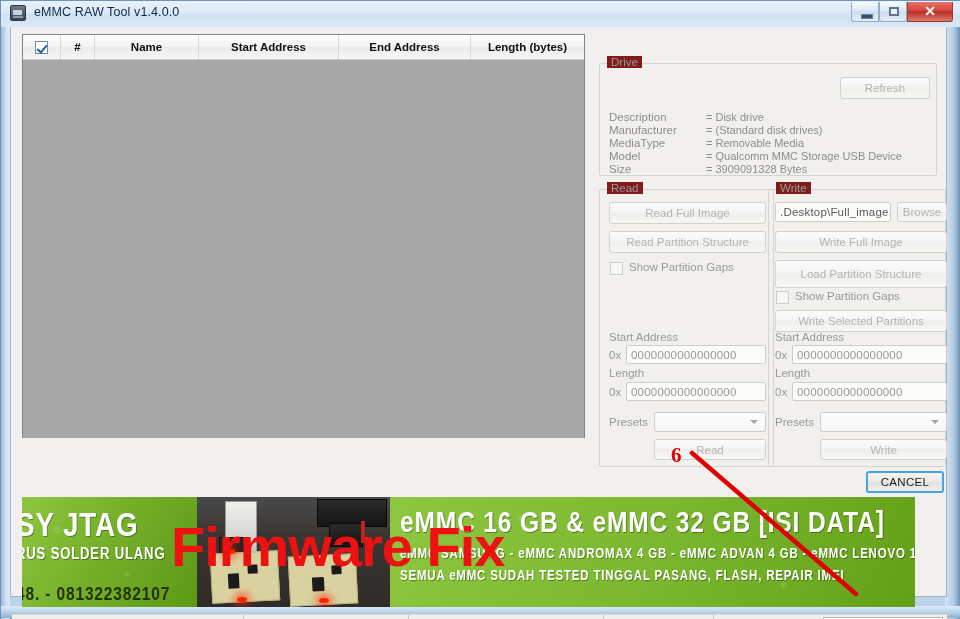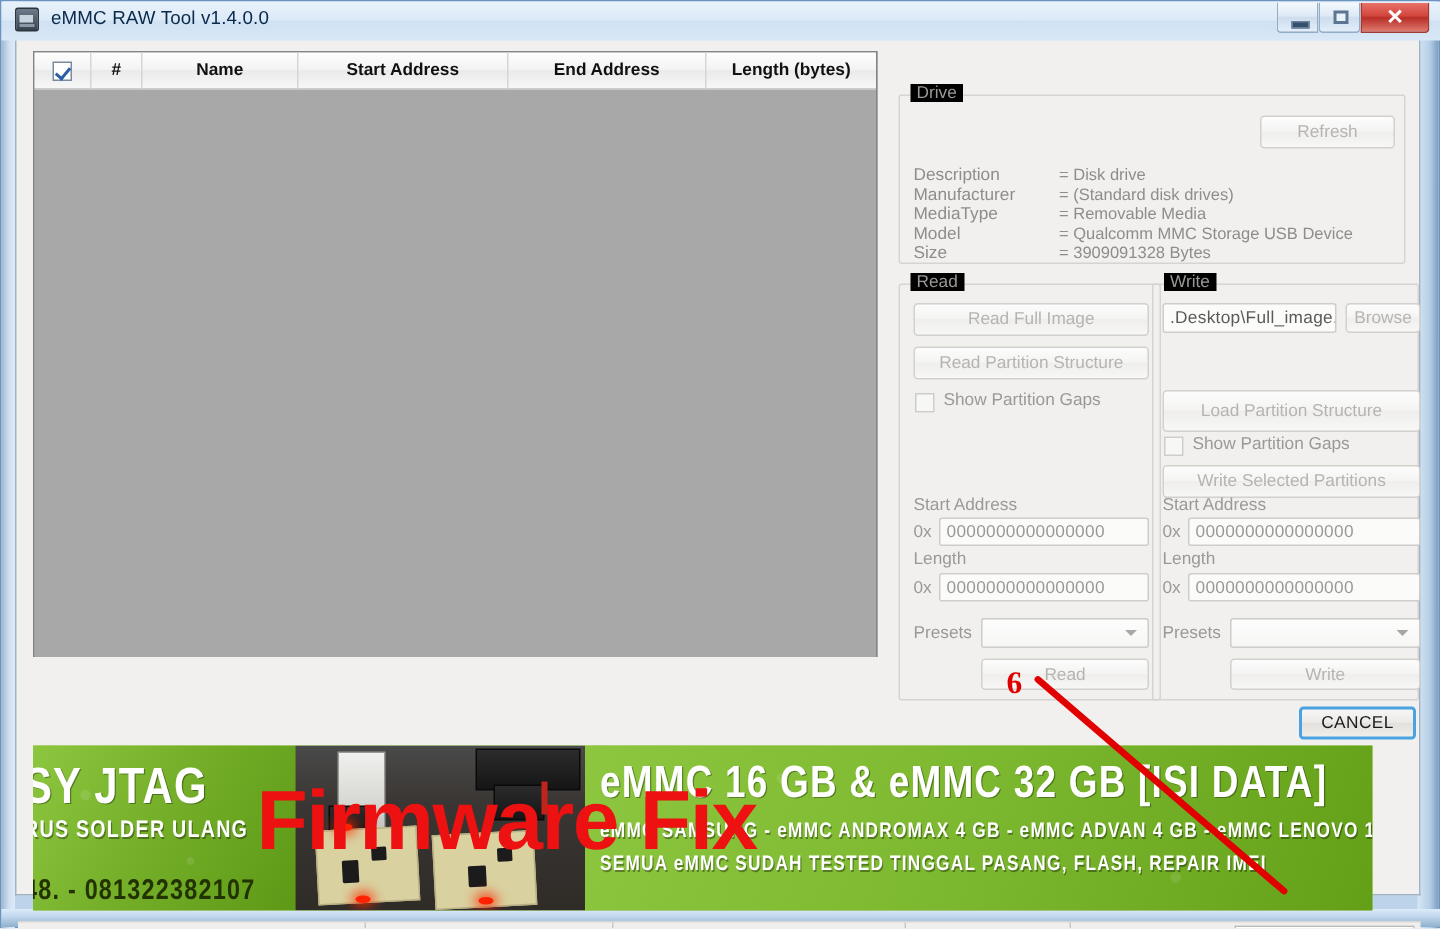--- a/index.html
+++ b/index.html
@@ -191,21 +191,21 @@
   .group {
     position: absolute;
     border: 1px solid #d6d4d1;
     border-radius: 2px;
     box-sizing: border-box;
   }
   .group > .legend {
     position: absolute;
     top: -8px; left: 7px;
     padding: 0 4px;
-    background: #000000;
+    background: #7f1d1d;
     font-size: 11.5px;
     color: #9a9996;
     white-space: nowrap;
   }
 
   .grp-drive { left: 588px; top: 36px; width: 338px; height: 113px; }
   .grp-read  { left: 588px; top: 162px; width: 175px; height: 278px; }
   .grp-write { left: 757px; top: 162px; width: 178px; height: 278px; }
 
   
@@ -535,20 +535,21 @@
 
         <div class="btn" style="left:54px; top:249px; width:112px; height:21px;">Read</div>
       </div>
 
       <div class="group grp-write">
         <div class="legend">Write</div>
 
         <div class="txt" style="left:6px; top:12px; width:116px; height:20px; color:#5a5a58;">.Desktop\Full_image.bin</div>
         <div class="btn" style="left:128px; top:12px; width:50px; height:20px;">Browse</div>
 
+        <div class="btn" style="left:6px; top:41px; width:172px; height:22px;">Write Full Image</div>
 
         <div class="btn" style="left:6px; top:70px; width:172px; height:28px;">Load Partition Structure</div>
 
         <div class="chk unchecked" style="left:7px; top:101px;"></div>
         <div class="lbl" style="left:26px; top:100px;">Show Partition Gaps</div>
 
         <div class="btn" style="left:6px; top:120px; width:172px; height:22px;">Write Selected Partitions</div>
 
         <div class="lbl" style="left:6px; top:141px;">Start Address</div>
         <div class="lbl" style="left:6px; top:159px;">0x</div>

